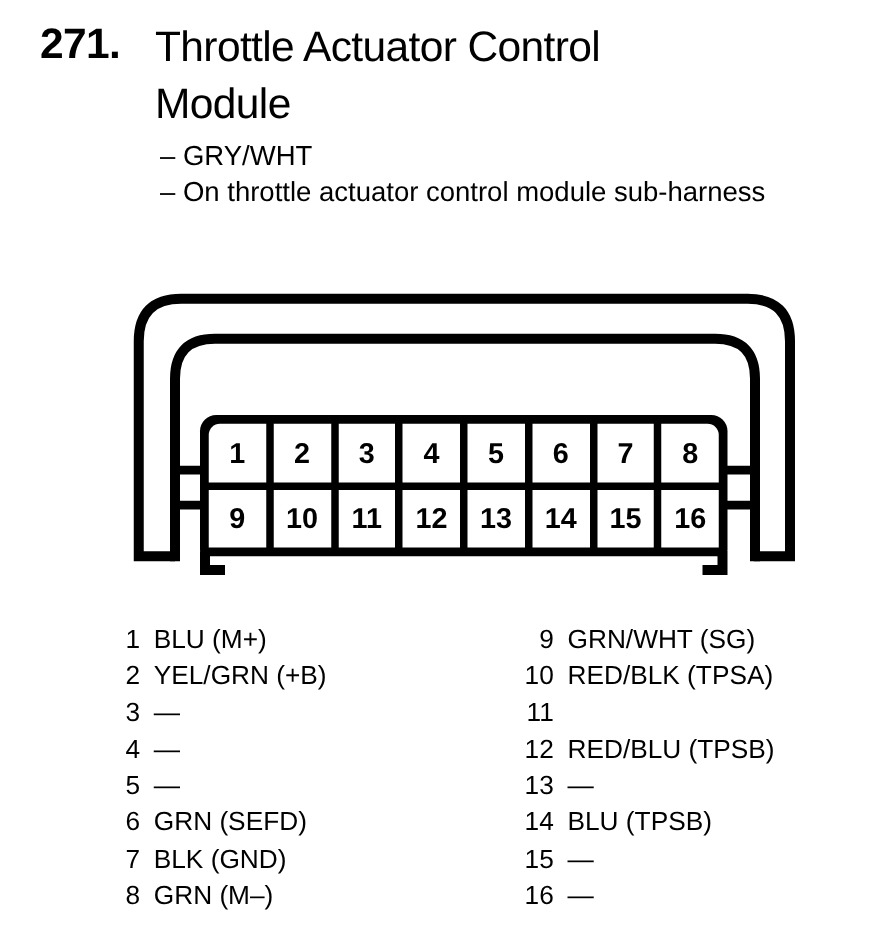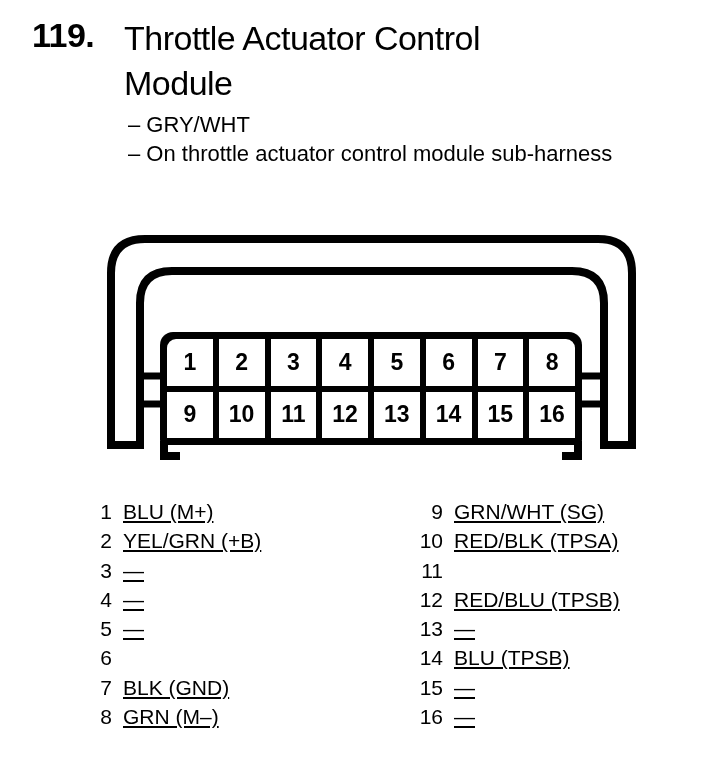--- a/index.html
+++ b/index.html
@@ -98,27 +98,26 @@
     height: 29.3px;
   }
   .pin-number {
     width: 26px;
     text-align: right;
     flex: none;
   }
   .pin-label {
     margin-left: 11px;
     white-space: nowrap;
-    text-decoration: underline;
   }
 </style>
 </head>
 <body>
 
-<div class="section-number">119.</div>
+<div class="section-number">271.</div>
 <div class="section-title">
   <span>Throttle Actuator Control</span><br>
   <span>Module</span>
 </div>
 
 <div class="notes">
 
     <div class="note">– GRY/WHT</div>
 
 
@@ -201,20 +200,21 @@
       <span class="pin-label">—</span>
     </div>
 
     <div class="pin-row">
       <span class="pin-number">5</span>
       <span class="pin-label">—</span>
     </div>
 
     <div class="pin-row">
       <span class="pin-number">6</span>
+      <span class="pin-label">GRN (SEFD)</span>
     </div>
 
     <div class="pin-row">
       <span class="pin-number">7</span>
       <span class="pin-label">BLK (GND)</span>
     </div>
 
     <div class="pin-row">
       <span class="pin-number">8</span>
       <span class="pin-label">GRN (M–)</span>

